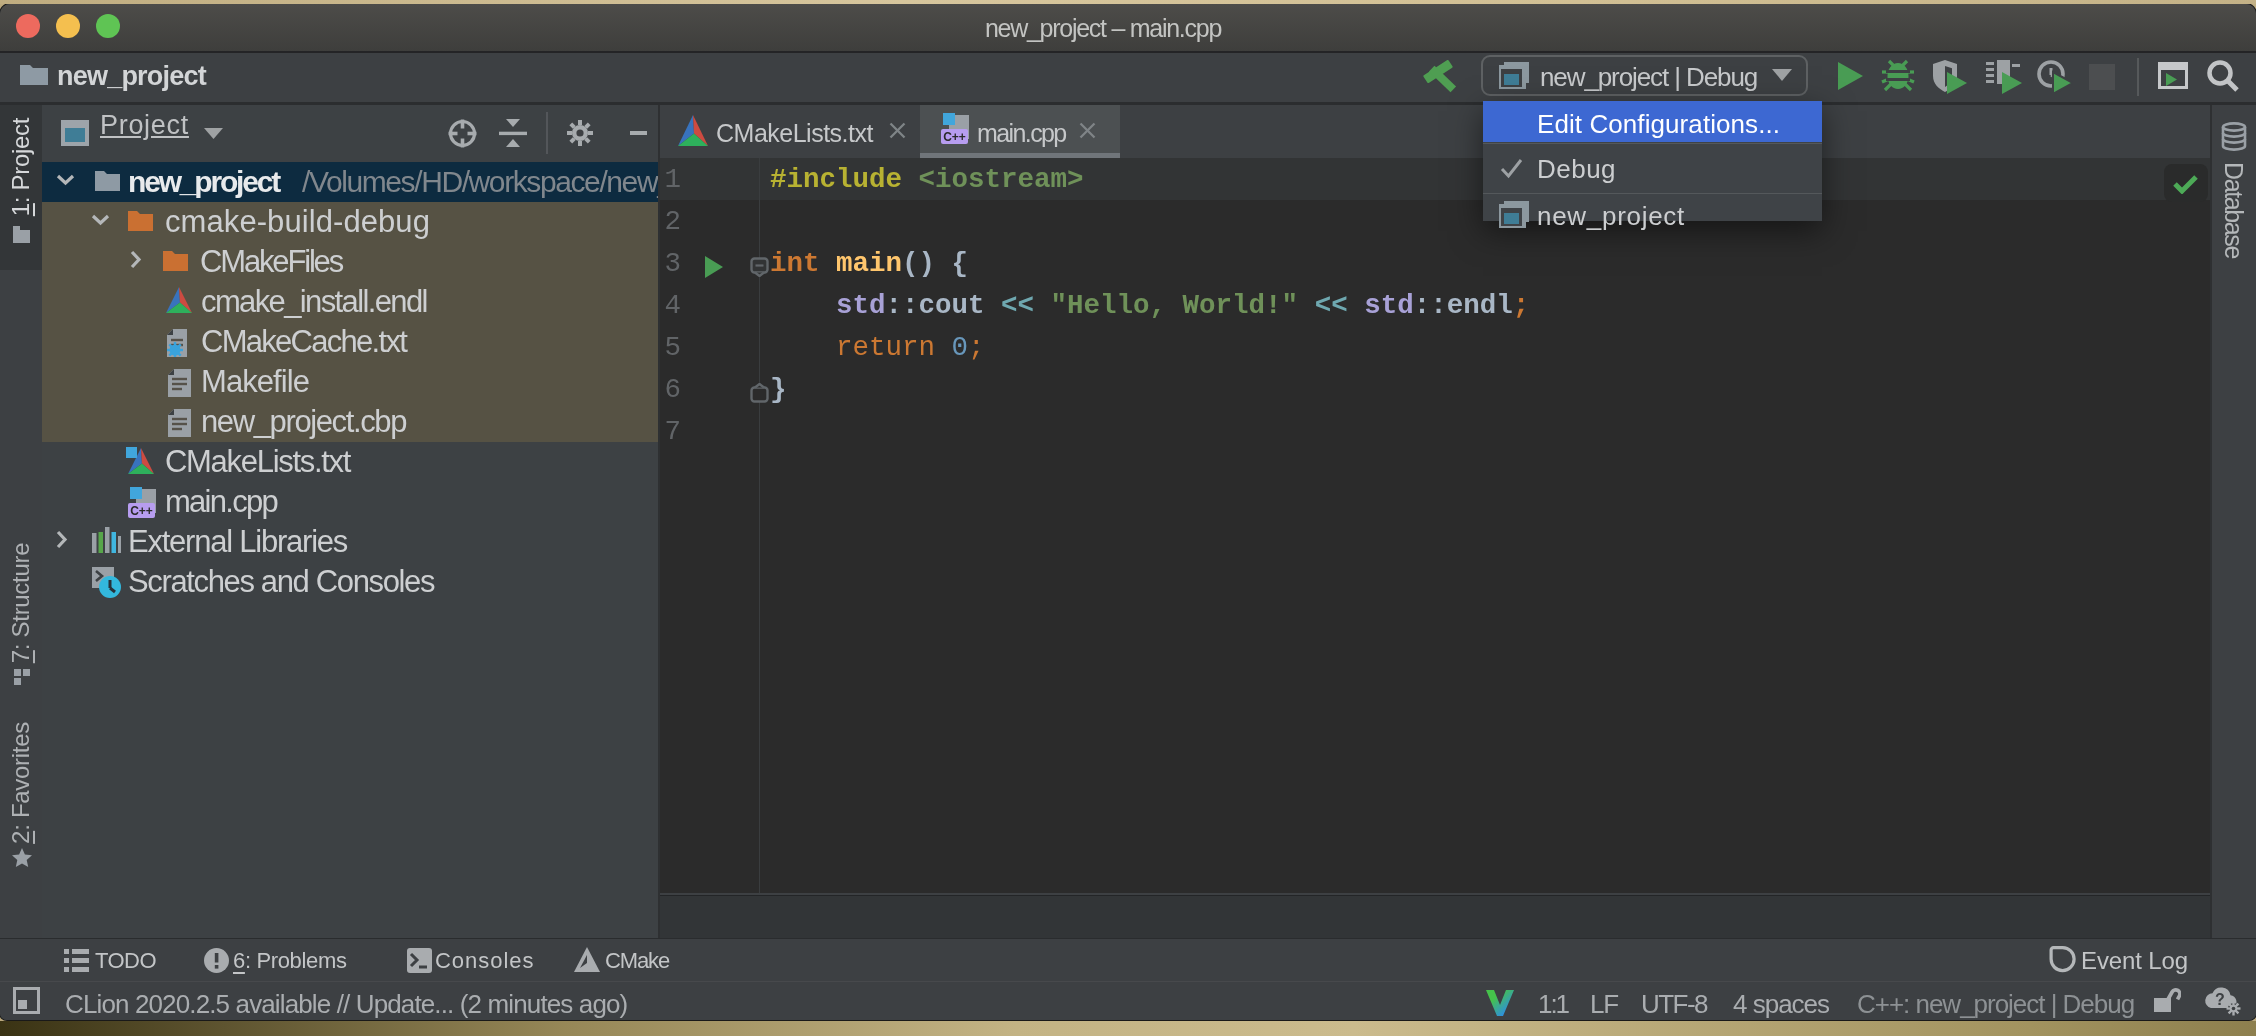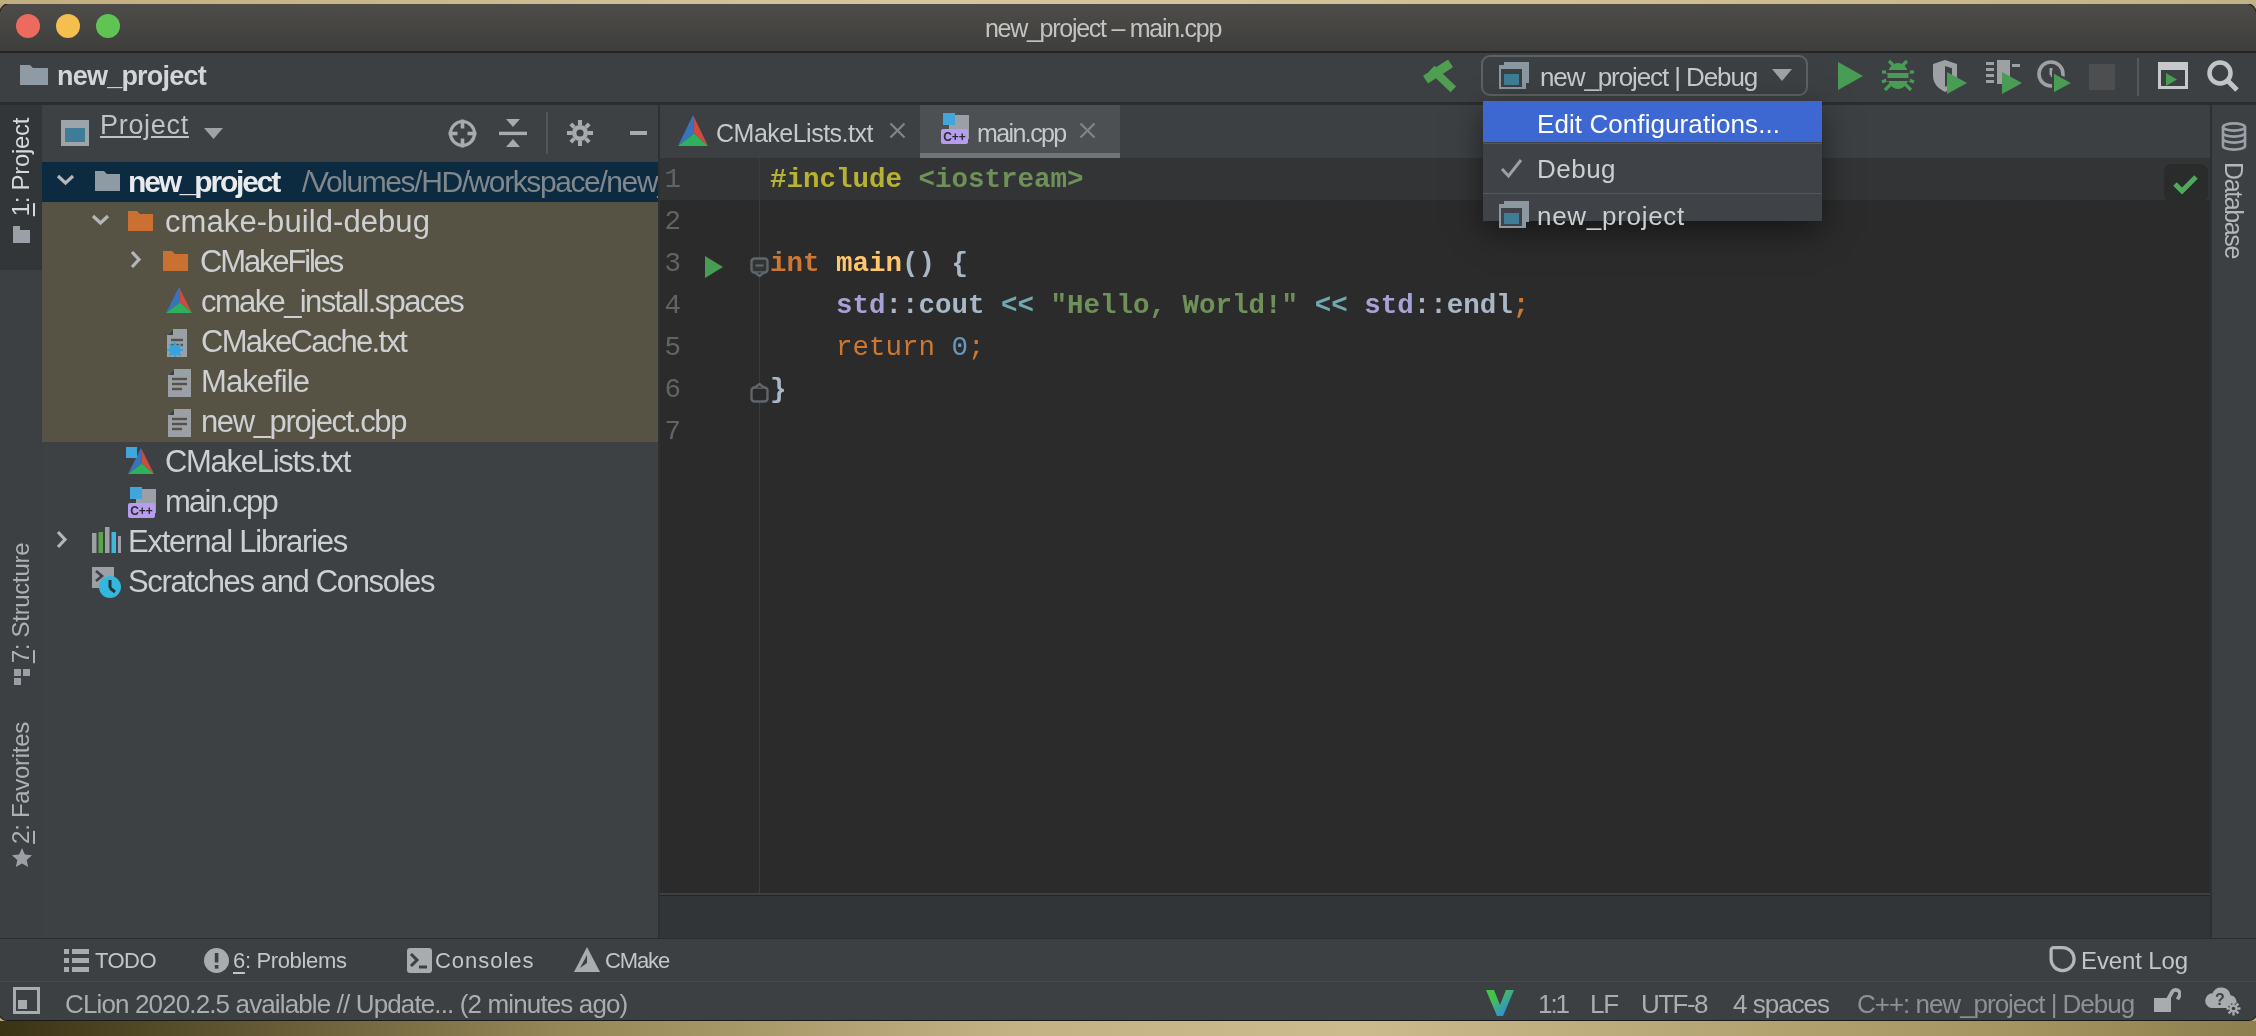--- a/index.html
+++ b/index.html
@@ -283,21 +283,21 @@
     <path d="M4 4 L10 9 L4 14" fill="none" stroke="#3d4144" stroke-width="2.6"></path>
     <circle cx="18" cy="20" r="11" fill="#33b8dd"></circle>
     <line x1="18" y1="13" x2="18" y2="21" stroke="#27323a" stroke-width="3"></line>
     <line x1="18" y1="21" x2="23" y2="25" stroke="#27323a" stroke-width="3"></line>
   </svg>
 
   <div class="abs fs" style="left:128px;top:165px;font-weight:bold;color:#e8eaec;font-size:30px;letter-spacing:-2.19px;">new_project</div>
   <div class="abs fs" style="left:302px;top:165px;color:#80878d;width:356px;overflow:hidden;font-size:30px;letter-spacing:-1.4px;">/Volumes/HD/workspace/new_project</div>
   <div class="abs fs" style="left:165px;top:204px;color:#cdcfd1;font-size:31px;letter-spacing:0.08px;">cmake-build-debug</div>
   <div class="abs fs" style="left:200px;top:244px;color:#cdcfd1;font-size:31px;letter-spacing:-2.16px;">CMakeFiles</div>
-  <div class="abs fs" style="left:201px;top:284px;color:#cdcfd1;font-size:31px;letter-spacing:-1.62px;">cmake_install.spaces</div>
+  <div class="abs fs" style="left:201px;top:284px;color:#cdcfd1;font-size:31px;letter-spacing:-1.62px;">cmake_install.endl</div>
   <div class="abs fs" style="left:201px;top:324px;color:#cdcfd1;font-size:31px;letter-spacing:-1.72px;">CMakeCache.txt</div>
   <div class="abs fs" style="left:201px;top:364px;color:#cdcfd1;font-size:31px;letter-spacing:-0.93px;">Makefile</div>
   <div class="abs fs" style="left:201px;top:404px;color:#cdcfd1;font-size:31px;letter-spacing:-1.38px;">new_project.cbp</div>
   <div class="abs fs" style="left:165px;top:444px;color:#cdcfd1;font-size:31px;letter-spacing:-1.3px;">CMakeLists.txt</div>
   <div class="abs fs" style="left:165px;top:484px;color:#cdcfd1;font-size:31px;letter-spacing:-1.72px;">main.cpp</div>
   <div class="abs fs" style="left:128px;top:524px;color:#cdcfd1;font-size:31px;letter-spacing:-1.23px;">External Libraries</div>
   <div class="abs fs" style="left:128px;top:564px;color:#cdcfd1;font-size:31px;letter-spacing:-1.36px;">Scratches and Consoles</div>
 
   <div class="abs" style="left:920px;top:105px;width:200px;height:48px;background:#4c5052;"></div>
   <div class="abs" style="left:920px;top:153px;width:200px;height:5px;background:#70757a;"></div>

